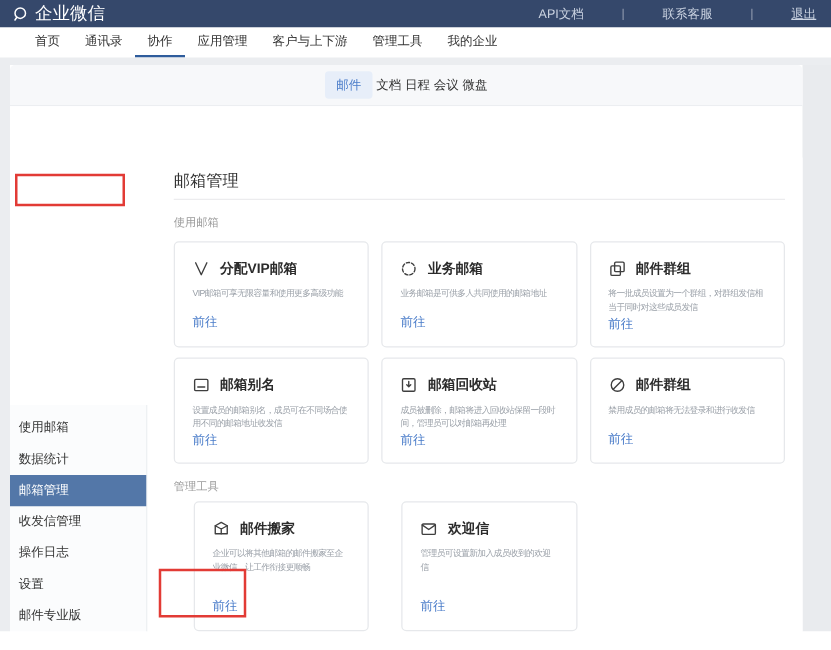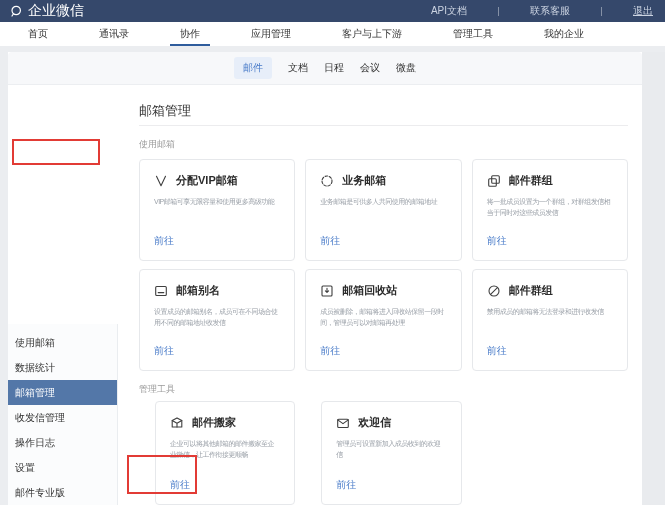--- a/index.html
+++ b/index.html
@@ -11,51 +11,51 @@
           display:flex;align-items:center;justify-content:space-between;
           padding:0 12px 0 10px;box-sizing:border-box;}
   .brand{display:flex;align-items:center;gap:5px;color:#fff;font-size:14px;}
   .topbar-links{display:flex;align-items:center;font-size:10px;color:#ccd4e2;gap:24px;}
   .topbar-links span[data-interactable="true"]{cursor:pointer;}
   .sep{width:1px;height:9px;background:rgba(255,255,255,.4);margin:0 7px;}
   .logout{text-decoration:underline;}
 
   
   .nav{position:absolute;top:22px;left:0;right:0;height:24px;background:#fff;
-       display:flex;align-items:flex-start;padding-left:28px;gap:51px;font-size:10px;color:#333;}
+       display:flex;align-items:flex-start;padding-left:28px;gap:20px;font-size:10px;color:#333;}
   .nav-item{position:relative;height:24px;line-height:24px;cursor:pointer;white-space:nowrap;}
   .nav-item.active::after{content:"";position:absolute;left:-10px;right:-10px;bottom:0;
        height:2px;background:#2e5c9c;}
 
   
   .gap-top{position:absolute;top:46px;left:0;right:0;height:6px;background:#ebedf0;}
   .gap-left{position:absolute;top:52px;left:0;width:8px;height:453px;background:#ebedf0;}
   .gap-right{position:absolute;top:52px;left:642px;right:0;height:453px;background:#e9ebee;}
 
   
   .frame{position:absolute;top:52px;left:8px;width:634px;height:453px;}
   .tabs-panel{height:33px;background:#f7f8fa;border-radius:4px 4px 0 0;
        border-bottom:1px solid #eceef1;box-sizing:border-box;
-       display:flex;align-items:center;justify-content:center;gap:16px;font-size:10px;}
+       display:flex;align-items:center;justify-content:center;gap:3px;font-size:10px;}
   .tab{padding:4px 0;color:#333;cursor:pointer;}
   .tab.active{background:#e7eef9;color:#4a7cc9;padding:4px 9px;border-radius:3px;}
 
   .body{display:flex;height:420px;align-items:flex-end;}
   .sidebar{width:110px;background:#fbfcfd;border-right:1px solid #eaedf0;
        box-sizing:border-box;padding-top:6px;flex:none;}
   .side-item{height:25px;line-height:25px;padding-left:7px;font-size:10px;color:#333;cursor:pointer;}
   .side-item.active{background:#5377a8;color:#fff;}
 
   .main{flex:1;background:#fff;box-sizing:border-box;padding:11px 14px 0 21px;min-width:0;}
   .page-title{font-size:13px;font-weight:400;color:#333;line-height:16px;}
   .title-divider{border-bottom:1px solid #ececee;margin-top:6px;}
   .section-label{margin-top:13px;font-size:9px;color:#9a9a9a;line-height:10px;}
   .grid{display:grid;grid-template-columns:repeat(3,1fr);column-gap:10px;row-gap:8px;margin-top:10px;}
   .grid.tools{margin-top:7px;}
-  .card{border:1px solid #e6e8eb;border-radius:4px;height:102px;box-sizing:border-box;
+  .card{border:1px solid #e6e8eb;border-radius:4px;height:85px;box-sizing:border-box;
        padding:13px 14px 12px;display:flex;flex-direction:column;background:#fff;}
   .grid.tools .card{height:104px;margin-left:16px;}
   .card-head{display:flex;align-items:center;gap:8px;font-size:11px;font-weight:600;color:#2b2b2b;}
   .card-head svg{flex:none;}
   .card-desc{margin-top:8px;font-size:7px;letter-spacing:-0.5px;line-height:11px;color:#9aa0a8;}
   .card-link{margin-top:auto;font-size:10px;color:#4a7cc9;cursor:pointer;align-self:flex-start;}
 
   
   .annot{position:absolute;border:2px solid #e23b35;box-sizing:border-box;
          pointer-events:none;z-index:9;background:transparent;}

